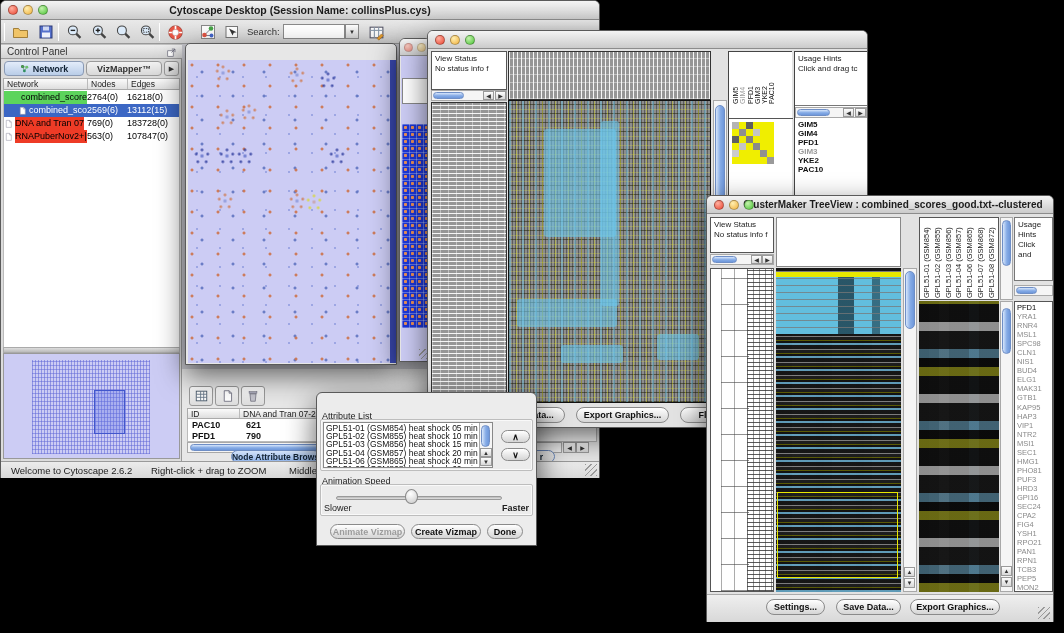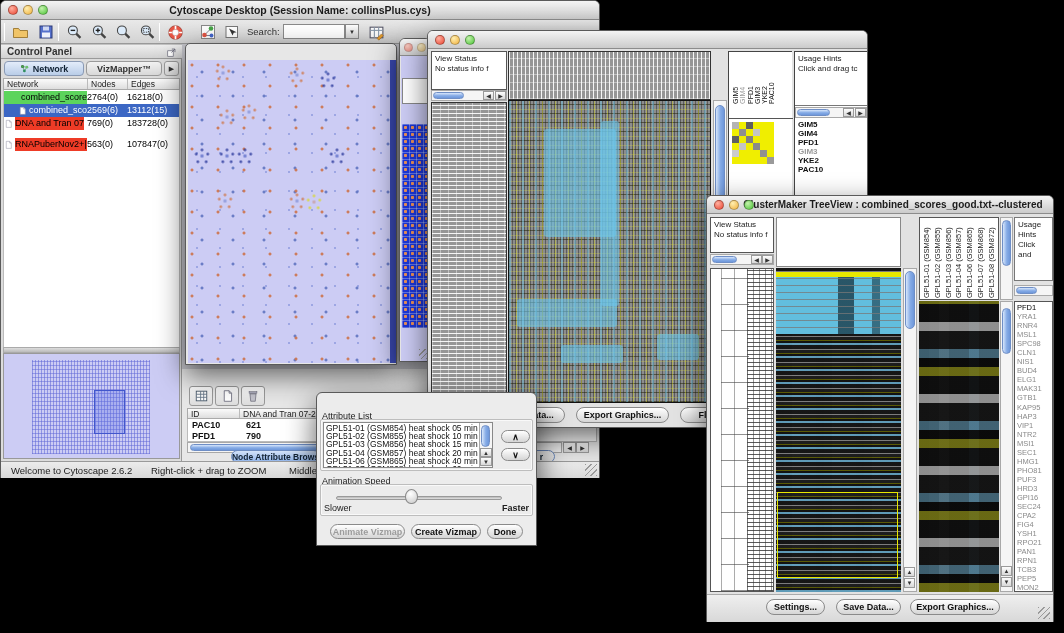--- a/index.html
+++ b/index.html
@@ -6,21 +6,21 @@
   body{width:1064px;height:633px;background:#000;font-family:"Liberation Sans",sans-serif;position:relative;overflow:hidden}
   .abs{position:absolute}
   .win{position:absolute;border:1px solid #5a5a5a;border-radius:6px 6px 0 0;background:#e7e7e7;box-shadow:0 10px 28px rgba(0,0,0,.6)}
   .tbar{position:absolute;left:0;top:0;right:0;height:18px;background:linear-gradient(#f4f4f4,#cbcbcb);border-bottom:1px solid #8c8c8c;border-radius:5px 5px 0 0;display:flex;align-items:center;justify-content:center;font-size:10.5px;font-weight:bold;color:#1c1c1c;white-space:nowrap;overflow:hidden}
   .lights{position:absolute;left:7px;top:4px;display:flex;gap:5px;z-index:3}
   .lt{width:10px;height:10px;border-radius:50%;border:1px solid rgba(0,0,0,.3)}
   .lt.r{background:radial-gradient(circle at 35% 30%,#ffb0a0,#ea4632)}
   .lt.y{background:radial-gradient(circle at 35% 30%,#ffeeb0,#f0b13e)}
   .lt.g{background:radial-gradient(circle at 35% 30%,#c4f2ac,#4cc437)}
   .lt.gr{background:radial-gradient(circle at 35% 30%,#f2f2f2,#b4b4b4)}
-  .hdr{position:absolute;background:linear-gradient(#eee,#d2d2d2);border-bottom:1px solid #9a9a9a;border-top:1px solid #c2c2c2;font-size:10px;font-weight:bold;color:#333;display:flex;align-items:center;padding:0 6px}
+  .hdr{position:absolute;background:linear-gradient(#eee,#d2d2d2);border-bottom:1px solid #9a9a9a;border-top:1px solid #c2c2c2;font-size:10px;font-weight:normal;color:#333;display:flex;align-items:center;padding:0 6px}
   .panelbox{position:absolute;background:#fff;border:1px solid #555;font-size:8px;color:#222;padding:2px 3px;line-height:10px;overflow:hidden}
   .btn{position:absolute;background:linear-gradient(#fff,#ececec 45%,#d5d5d5);border:1px solid #8a8a8a;border-radius:9px;font-size:9px;font-weight:bold;color:#111;display:flex;align-items:center;justify-content:center;white-space:nowrap;overflow:hidden}
   .btn.disabled{color:#9c9c9c}
   .pill{position:absolute;background:linear-gradient(#d3e2f8,#8fb3ea);border:1px solid #6d8cc0;border-radius:8px;font-size:8.5px;font-weight:bold;color:#123;display:flex;align-items:center;justify-content:center;white-space:nowrap;overflow:hidden}
   .sb{position:absolute;background:#f5f5f5;border:1px solid #a8a8a8}
   .thumbv{position:absolute;background:linear-gradient(90deg,#d7e6fb,#85abe6 55%,#6e97da);border:1px solid #6e8ec6;border-radius:5px}
   .thumbh{position:absolute;background:linear-gradient(#d7e6fb,#85abe6 55%,#6e97da);border:1px solid #6e8ec6;border-radius:4px}
   .arr{position:absolute;font-size:6px;color:#333;background:linear-gradient(#fdfdfd,#d8d8d8);border:1px solid #9a9a9a;text-align:center;line-height:9px;width:11px;height:10px;overflow:hidden}
   .tbtn{position:absolute;width:22px;height:20px;display:flex;align-items:center;justify-content:center}
   .sep{position:absolute;width:1px;height:18px;background:#aaa;border-right:1px solid #fff}
@@ -219,21 +219,21 @@
       <span class="ncell" style="width:83px;display:flex;align-items:center;gap:2px">
           <svg width="9" height="10" viewBox="0 0 16 16">
             <path d="M4 1.5h6l3 3V14H4z" fill="#fff" stroke="#99a"></path>
             <path d="M10 1.5v3h3" fill="none" stroke="#99a"></path>
           </svg>
           <span style="background:#ee3b26">DNA and Tran 07</span>
         </span>
       <span class="ncell" style="width:40px">769(0)</span>
       <span class="ncell" style="width:52px">183728(0)</span>
     </div>
-    <div class="nrow" style="left:3px;top:79px;width:175px">
+    <div class="nrow" style="left:3px;top:71px;width:175px">
       <span class="ncell" style="width:83px;display:flex;align-items:center;gap:2px">
           <svg width="9" height="10" viewBox="0 0 16 16">
             <path d="M4 1.5h6l3 3V14H4z" fill="#fff" stroke="#99a"></path>
             <path d="M10 1.5v3h3" fill="none" stroke="#99a"></path>
           </svg>
           <span style="background:#ee3b26">RNAPuberNov2+|</span>
         </span>
       <span class="ncell" style="width:40px">563(0)</span>
       <span class="ncell" style="width:52px">107847(0)</span>
     </div>

